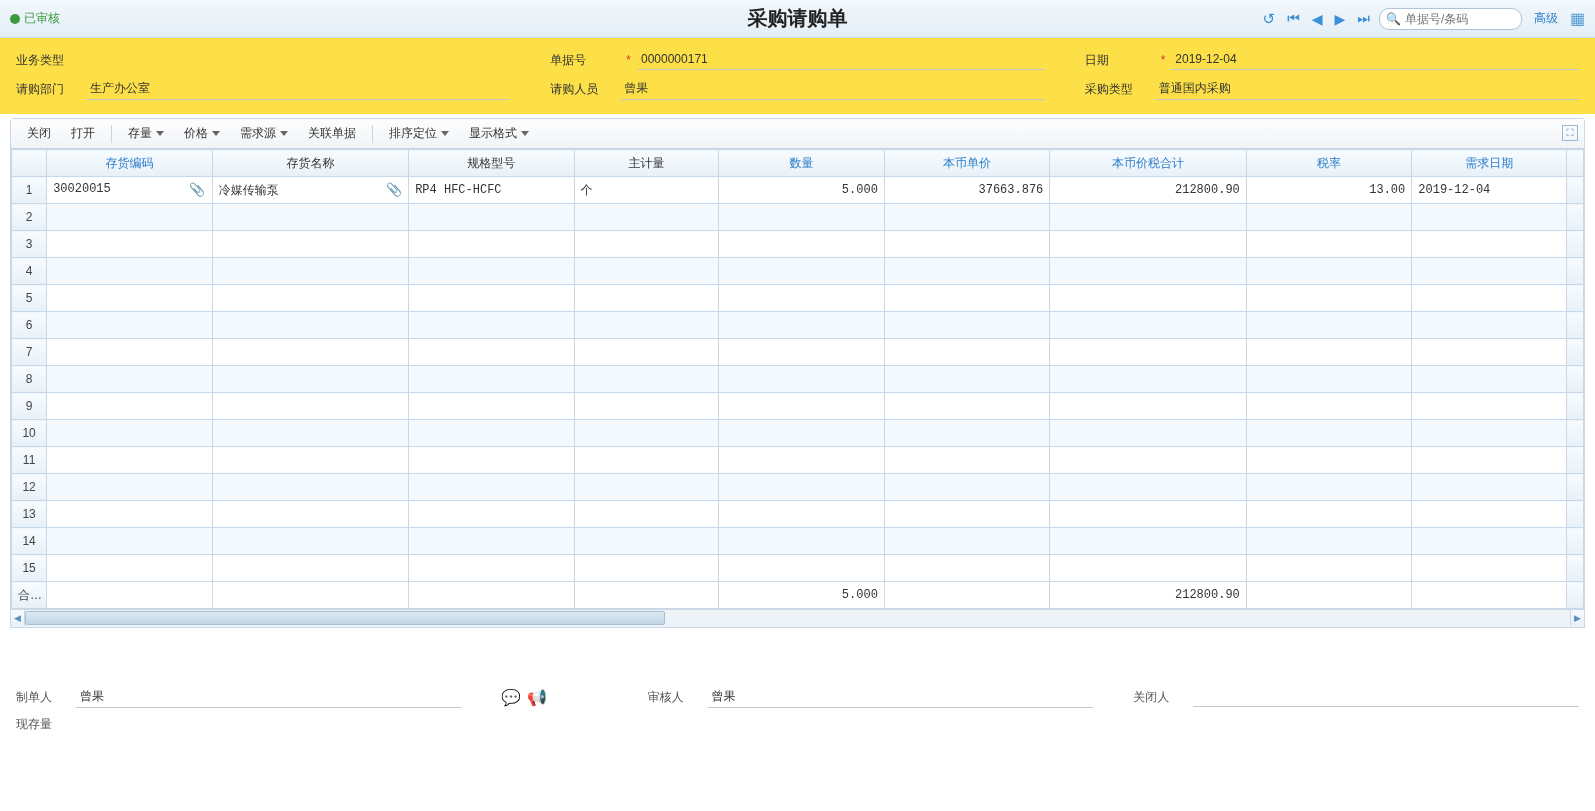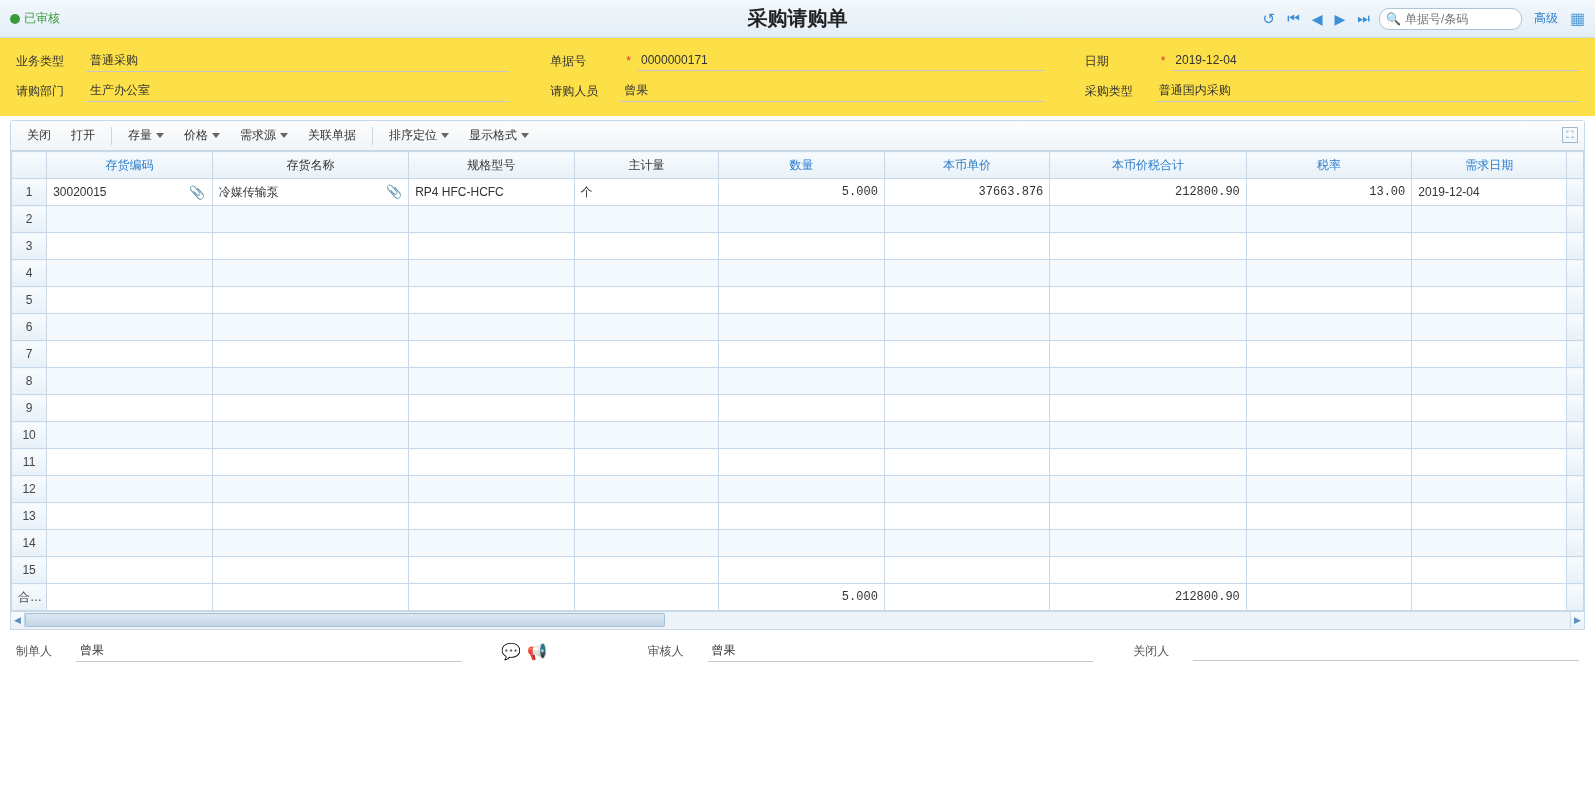--- a/index.html
+++ b/index.html
@@ -179,21 +179,21 @@
 }
 .grid thead th.link-col { color: #2b7dcc; }
 .grid .rownum {
   background: linear-gradient(#f7fbfe, #e8f1f8);
   text-align: center;
   color: #444;
 }
 .grid tbody tr:nth-child(even) td { background: #f4f9fd; }
 .grid tbody tr:nth-child(even) td.rownum { background: linear-gradient(#f7fbfe, #e8f1f8); }
 .grid .num { text-align: right; font-family: "Courier New", monospace; }
-.grid .txt { text-align: left; font-family: Liberation Sans, sans-serif; }
+.grid .txt { text-align: left; font-family: Liberation Mono, monospace; }
 .attach-icon {
   float: right;
   color: #888;
   font-size: 13px;
 }
 .grid tfoot td {
   background: #fff;
 }
 .grid-scroll-cell {
   width: 16px;
@@ -227,20 +227,21 @@
   display: flex; align-items: center; justify-content: center;
   font-size: 9px; color: #5a8fc0;
   border-right: 1px solid #c8d8e6;
 }
 .hscroll .arrow-l { left: 0; }
 .hscroll .arrow-r { right: 0; border-right: none; border-left: 1px solid #c8d8e6; }
 
 
 .footer-area {
   padding: 10px 16px;
+  margin-top: 48px;
 }
 .footer-row {
   display: flex;
   gap: 40px;
   margin-bottom: 8px;
   align-items: center;
 }
 .footer-field {
   display: flex;
   align-items: center;
@@ -283,21 +284,20 @@
     </div>
     <span class="adv-link">高级</span>
     <span class="calendar-icon">▦</span>
   </div>
 </div>
 
 <div class="form-area">
   <div class="form-row">
     <div class="form-field">
       <label>业务类型</label>
-      <span class="val">普通采购</span>
     </div>
     <div class="form-field">
       <label>单据号</label>
       <span class="req">*</span>
       <span class="val">0000000171</span>
     </div>
     <div class="form-field">
       <label>日期</label>
       <span class="req">*</span>
       <span class="val">2019-12-04</span>
@@ -596,13 +596,18 @@
     </div>
     <div class="footer-field">
       <label>审核人</label>
       <span class="val">曾果</span>
     </div>
     <div class="footer-field">
       <label>关闭人</label>
       <span class="val"></span>
     </div>
   </div>
+  <div class="footer-row">
+    <div class="footer-field" style="flex:0 0 auto">
+      <label>现存量</label>
+    </div>
+  </div>
 </div>
 
 </body></html>

